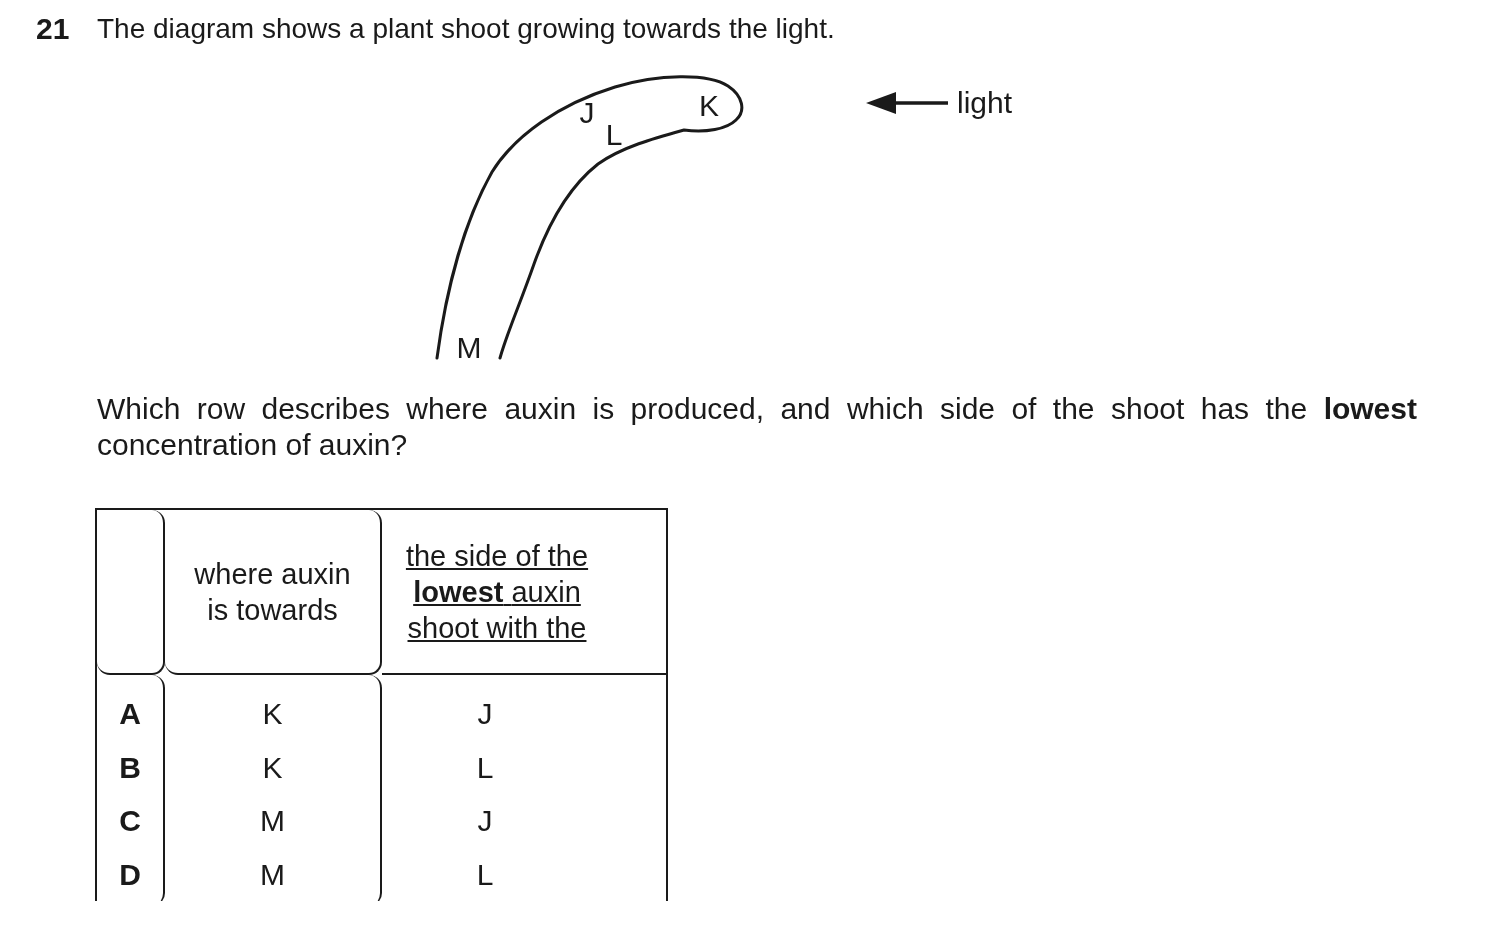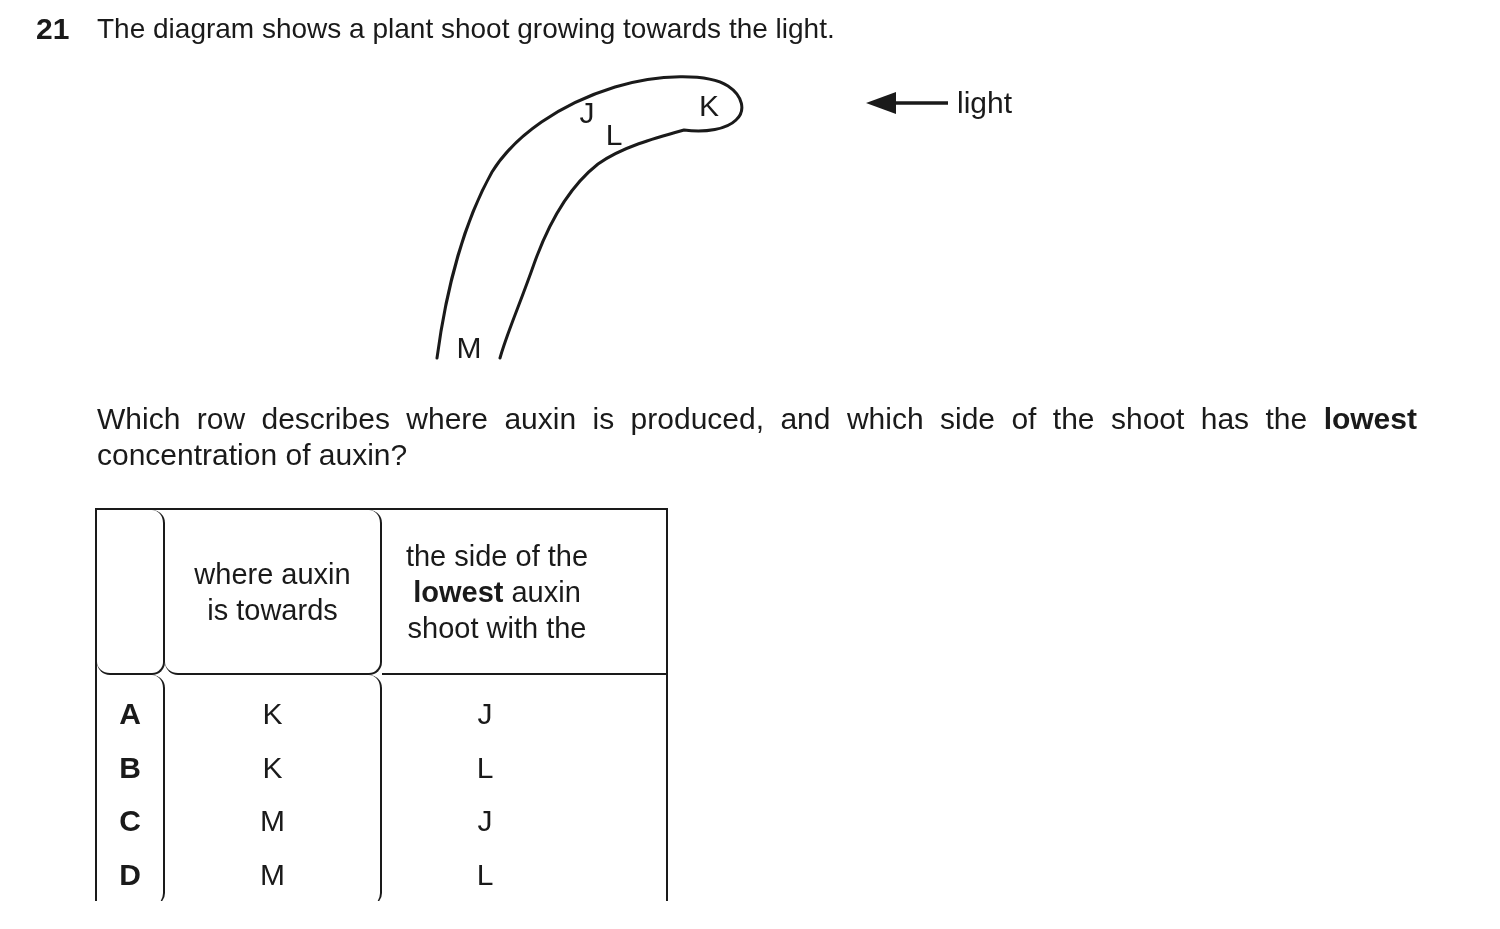--- a/index.html
+++ b/index.html
@@ -55,21 +55,21 @@
     stroke: none;
   }
   .svg-label {
     font-family: "Liberation Sans", "DejaVu Sans", sans-serif;
     font-size: 30px;
     fill: #1a1a1a;
   }
   .prompt {
     position: absolute;
     left: 97px;
-    top: 401px;
+    top: 391px;
     width: 1320px;
     font-size: 30px;
     line-height: 36px;
   }
   .prompt .line1 {
     text-align: justify;
     text-align-last: justify;
   }
   .prompt .line2 {
     text-align: left;
@@ -101,20 +101,21 @@
     border-bottom: 2px solid #1a1a1a;
     display: flex;
     flex-direction: column;
     justify-content: center;
     align-items: center;
     text-align: center;
     line-height: 36px;
   }
   .hcell.c3 {
     padding-right: 54px;
+    text-decoration: underline;
   }
   .bcol {
     display: flex;
     flex-direction: column;
     padding: 12px 0 4px 0;
   }
   .bcol > div {
     flex: 1;
     display: flex;
     align-items: center;

